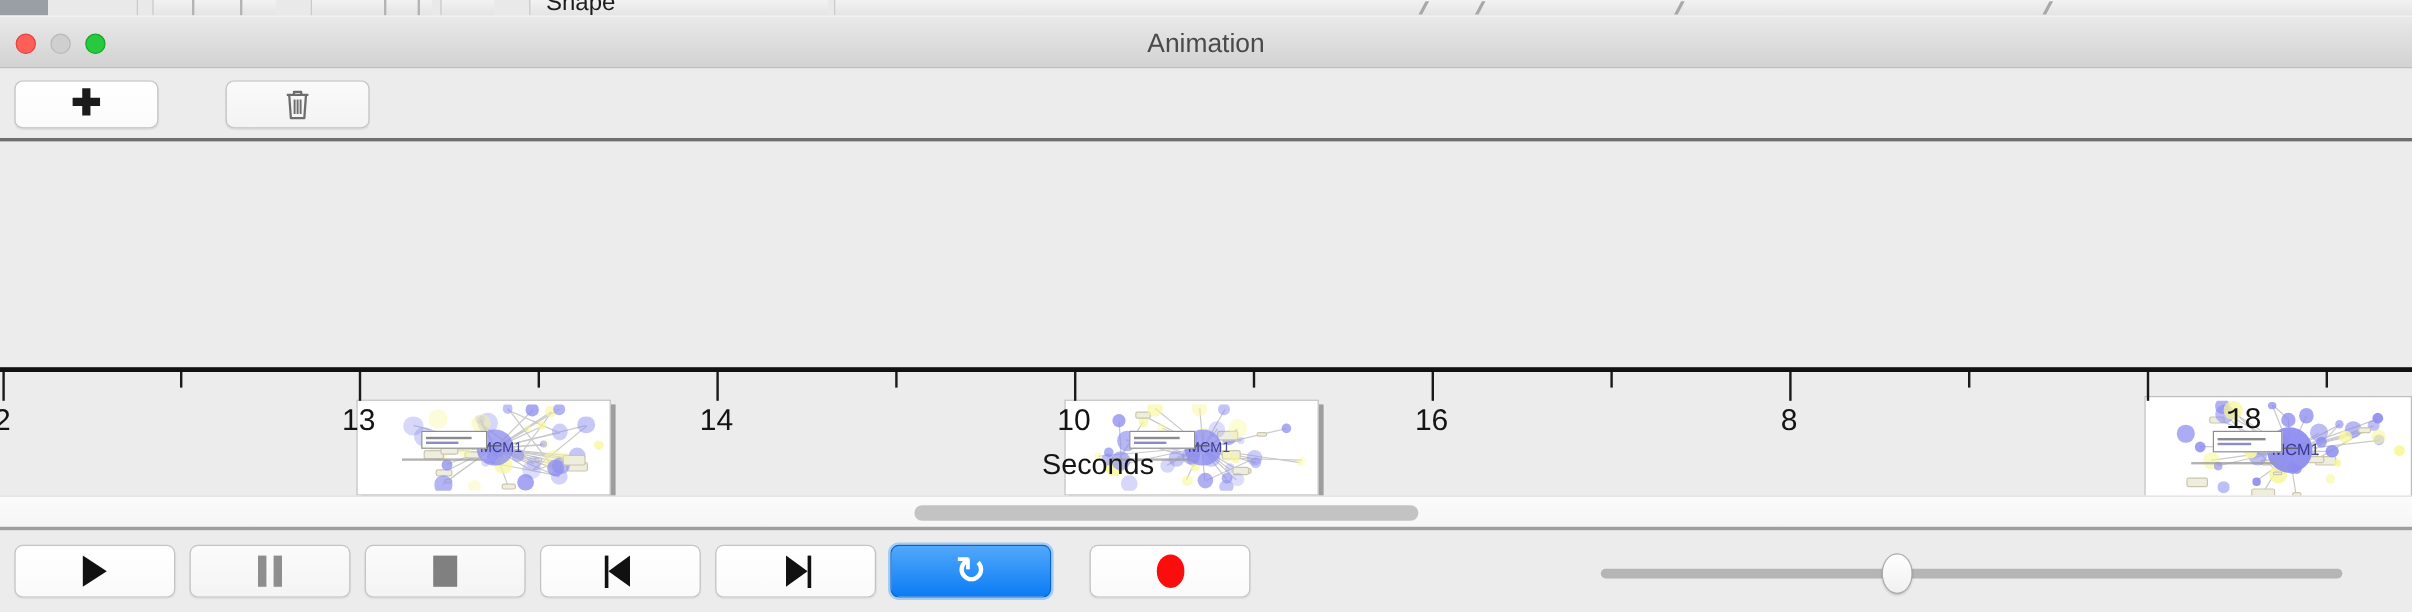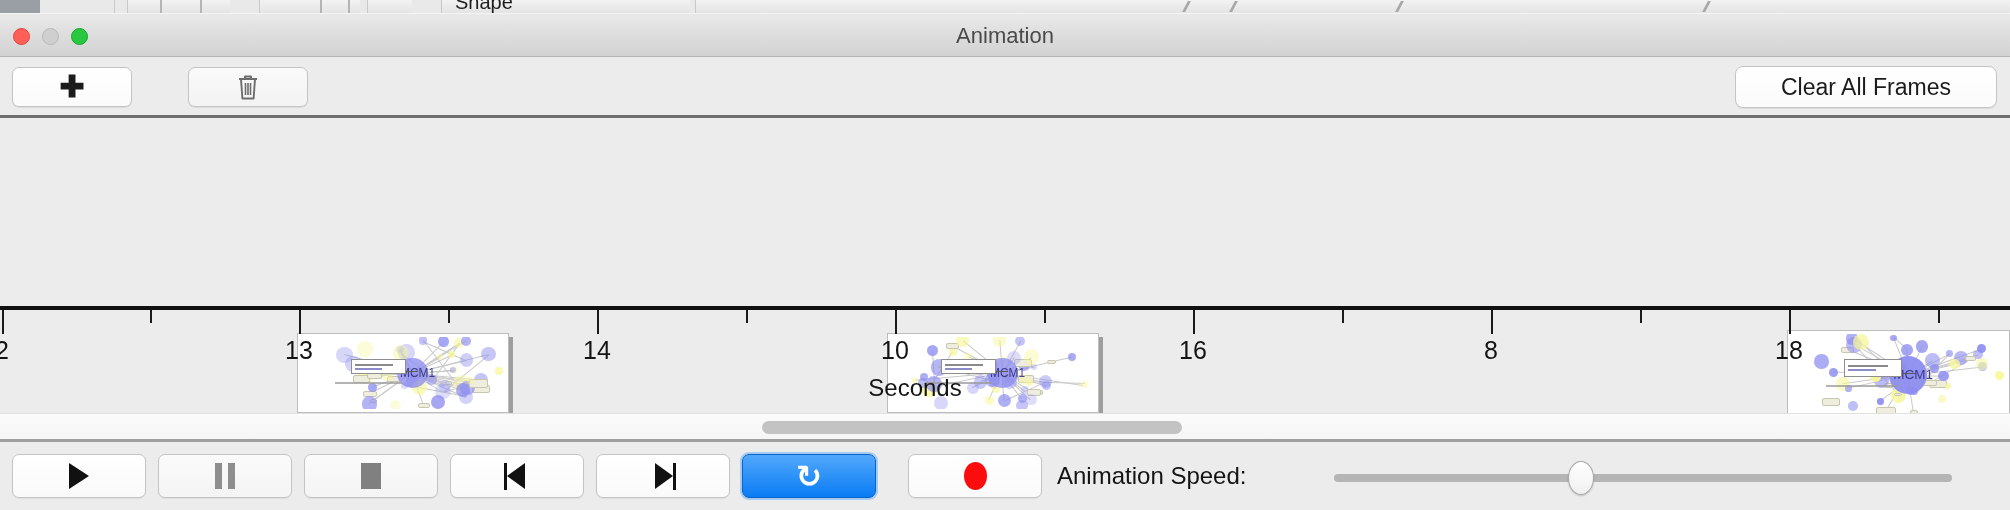--- a/index.html
+++ b/index.html
@@ -213,23 +213,20 @@
 
   <div class="toolbar">
     <div class="btn" id="addFrameBtn">
       <span class="plus-glyph">✚</span>
     </div>
     <div class="btn flat" id="deleteFrameBtn">
       <svg width="24" height="28" viewBox="0 0 24 28">
         <path d="M3 6 h18 M9 6 V3.5 h6 V6 M5 6 l1.4 19.5 h11.2 L19 6" fill="none" stroke="#6d6d6d" stroke-width="1.9" stroke-linejoin="round"></path>
         <path d="M9.5 10 v12 M12 10 v12 M14.5 10 v12" fill="none" stroke="#6d6d6d" stroke-width="1.6"></path>
       </svg>
-    </div>
-    <div class="btn" id="clearAllBtn">
-      <span>Clear All Frames</span>
     </div>
   </div>
   <div class="toolbar-sep"></div>
 
   <div class="timeline">
     <div class="frames-layer" id="framesLayer">
         <div class="frame" style="left: 297px; top: 215px; width: 212px; height: 80px;">
           <div class="canvas">
             <div class="edge" style="left: 111.18px; top: 36px; width: 14.3958px; transform: rotate(2.11978rad);"></div>
             <div class="edge" style="left: 111.18px; top: 36px; width: 32.1413px; transform: rotate(-0.516066rad);"></div>
@@ -536,21 +533,21 @@
           <div class="tick-label" style="left: 299px;">13</div>
           <div class="tick major" style="left: 597px;"></div>
           <div class="tick-label" style="left: 597px;">14</div>
           <div class="tick major" style="left: 895px;"></div>
           <div class="tick-label" style="left: 895px;">10</div>
           <div class="tick major" style="left: 1193px;"></div>
           <div class="tick-label" style="left: 1193px;">16</div>
           <div class="tick major" style="left: 1491px;"></div>
           <div class="tick-label" style="left: 1491px;">8</div>
           <div class="tick major" style="left: 1789px;"></div>
-          <div class="tick-label" style="left: 1789px;">18</div>
+          <div class="tick-label" style="left: 1870px; font-family: Liberation Mono, monospace;">18</div>
           <div class="tick minor" style="left: 150px;"></div>
           <div class="tick minor" style="left: 448px;"></div>
           <div class="tick minor" style="left: 746px;"></div>
           <div class="tick minor" style="left: 1044px;"></div>
           <div class="tick minor" style="left: 1342px;"></div>
           <div class="tick minor" style="left: 1640px;"></div>
           <div class="tick minor" style="left: 1938px;"></div>
         </div>
       <div class="axis-title">
         <span>Seconds</span>
@@ -588,19 +585,18 @@
           <i class="tri"></i>
       </span>
     </div>
     <div class="cbtn active" style="left:742px;">
       <span class="glyph-loop">↻</span>
     </div>
     <div class="cbtn" style="left:908px;">
       <span class="glyph-rec"></span>
     </div>
 
-    <div class="speed-label">Animation Speed:</div>
     <div class="slider">
       <div class="slider-track"></div>
       <div class="slider-thumb" id="speedThumb" style="left: 247.2px;"></div>
     </div>
   </div>
 </div>
 
 </body></html>

